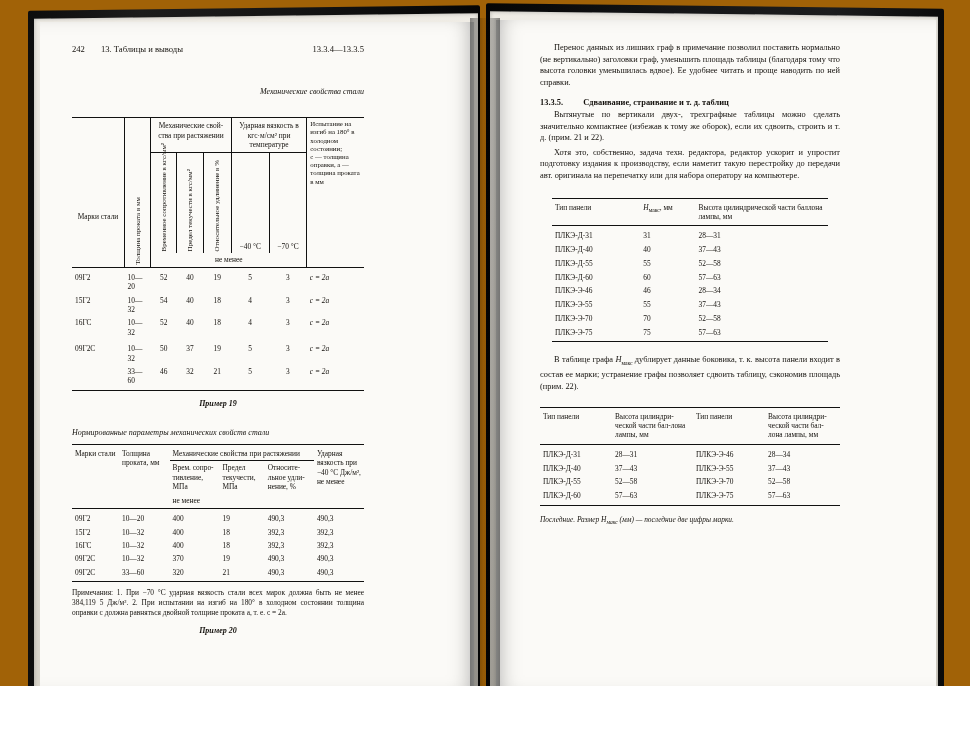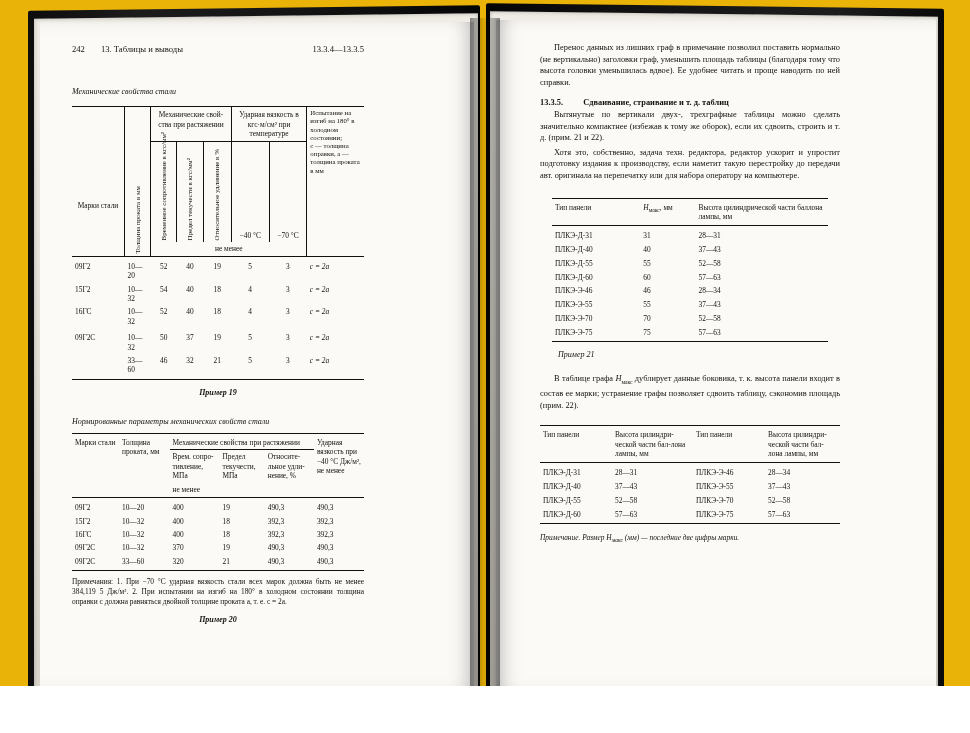--- a/index.html
+++ b/index.html
@@ -1,17 +1,17 @@
 <!DOCTYPE html>
 <html><head>
 <meta charset="utf-8">
 <style>
   html,body{margin:0;padding:0;background:#ffffff;}
   body{width:970px;height:733px;font-family:"Liberation Serif",serif;}
-  #book{position:relative;width:970px;height:686px;overflow:hidden;background:#eab308;}
+  #book{position:relative;width:970px;height:686px;overflow:hidden;background:#a16207;}
 
   
   .cover{position:absolute;background:#111111;border-radius:2px;}
   .cover-left{left:28px;top:8px;width:452px;height:700px;
      background:linear-gradient(90deg,#0d0d0d 0%,#1c1c1c 25%,#141414 60%,#050505 100%);
      transform:skewY(-0.7deg);}
   .cover-right{left:486px;top:6px;width:458px;height:702px;
      background:linear-gradient(90deg,#050505 0%,#151515 40%,#1d1d1d 75%,#0a0a0a 100%);
      transform:skewY(0.7deg);}
   .pagestack{position:absolute;background:#e7e4dd;}
@@ -41,21 +41,21 @@
   .rh-left{justify-content:flex-start;gap:16px;}
   .rh-left .fol{margin-left:auto;}
   .rh-right{justify-content:flex-start;gap:16px;}
   .rh-right .fol{margin-left:auto;}
 
   p{margin:0 0 0 0;text-indent:14px;text-align:justify;}
   p.noind{text-indent:0;}
   .gap{height:9px;}
   .ital{font-style:italic;}
   .bold{font-weight:bold;}
-  .tabcap{font-style:italic;font-size:8px;text-align:left;margin-bottom:9px;}
+  .tabcap{font-style:italic;font-size:8px;text-align:right;margin-bottom:20px;}
   .tabcap-l{font-style:italic;font-size:8px;text-align:left;margin-bottom:5px;}
   .example{font-style:italic;font-size:8px;text-align:center;margin-top:7px;font-weight:bold;}
   .example-l{font-style:italic;font-size:8px;text-align:left;margin-top:7px;}
   .note{font-size:7.4px;line-height:10px;text-align:justify;}
 
   
   table{border-collapse:collapse;width:100%;font-size:7.4px;line-height:9.4px;}
   td,th{vertical-align:top;padding:1.5px 3px;font-weight:normal;text-align:left;}
   .tbl-rule-top{border-top:1.1px solid #111;}
   .tbl-rule-bot{border-bottom:1.1px solid #111;}
@@ -323,21 +323,20 @@
             <td>52—58</td>
           </tr>
       <tr class="tbl-rule-bot">
             <td style="padding-bottom:4px;">ПЛКЭ-Э-75</td>
             <td>75</td>
             <td>57—63</td>
           </tr>
     </tbody>
       </table>
 
-    <div class="example-l" style="margin-left:18px;">Пример 21</div>
 
     <div style="height:12px;"></div>
     <p><span>В таблице графа </span><span class="ital">H</span><sub>макс</sub><span> дублирует данные боковика, т. к. высота панели входит в состав ее марки; устранение графы позволяет сдвоить таблицу, сэкономив площадь (прим. 22).</span></p>
     <div style="height:14px;"></div>
 
     <table class="t4">
       <tbody>
           <tr class="tbl-rule-top tbl-rule-bot">
         <td style="width:24%;padding:4px 3px;"><span>Тип панели</span></td>
         <td style="width:27%;padding:4px 3px;"><span>Высота цилиндри-ческой части бал-лона лампы, мм</span></td>
@@ -365,16 +364,16 @@
       <tr class="tbl-rule-bot">
             <td style="padding-bottom:4px;">ПЛКЭ-Д-60</td>
             <td>57—63</td>
             <td>ПЛКЭ-Э-75</td>
             <td>57—63</td>
           </tr>
     </tbody>
       </table>
 
     <div style="height:9px;"></div>
-    <div class="note ital"><span>Примечание. Размер </span><span>H</span><sub>макс</sub><span> (мм) — последние две цифры марки.</span></div>
+    <div class="note ital"><span>Последние. Размер </span><span>H</span><sub>макс</sub><span> (мм) — последние две цифры марки.</span></div>
   </div>
 
 </div>
 
 </body></html>

